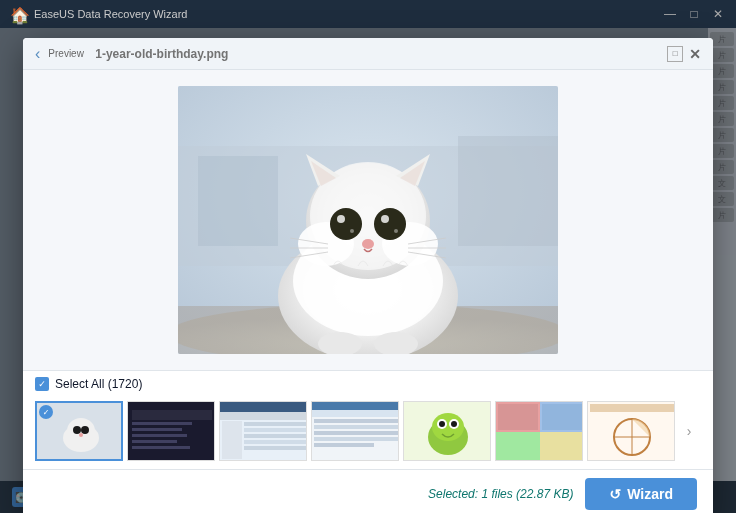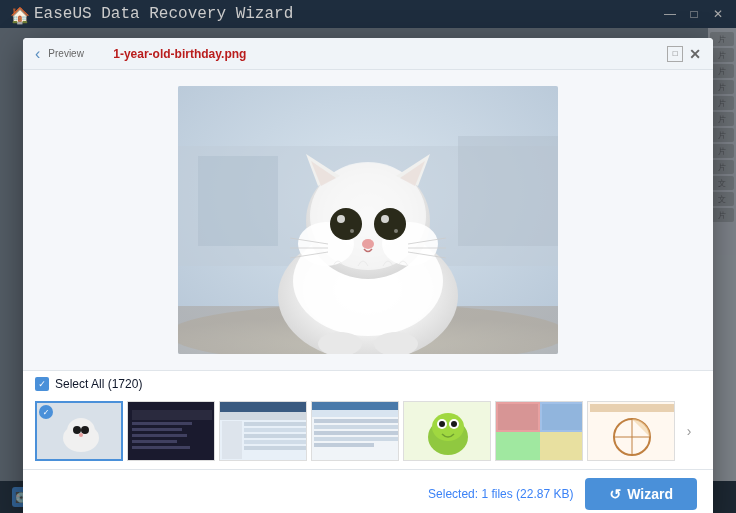--- a/index.html
+++ b/index.html
@@ -31,23 +31,22 @@
       align-items: center;
       padding: 0 10px;
     }
     .title-bar-icon {
       width: 16px;
       height: 16px;
       margin-right: 8px;
     }
     .title-bar-title {
       color: #ccc;
-      font-size: 16px;
+      font-size: 11px;
       flex: 1;
-      font-family: Liberation Mono, monospace;
     }
     .title-bar-controls {
       display: flex;
       gap: 8px;
     }
     .title-bar-btn {
       width: 16px;
       height: 16px;
       display: flex;
       align-items: center;
@@ -161,23 +160,22 @@
       cursor: pointer;
       margin-right: 8px;
     }
     .modal-title-label {
       font-size: 10px;
       color: #666;
       font-weight: 500;
     }
     .modal-filename {
       font-size: 12px;
-      color: #b91c1c;
+      color: #737373;
       font-weight: 600;
-      margin-left: 18px;
     }
     .modal-title-spacer { flex: 1; }
     .modal-restore-btn {
       width: 16px;
       height: 16px;
       border: 1px solid #aaa;
       display: flex;
       align-items: center;
       justify-content: center;
       cursor: pointer;
@@ -302,21 +300,22 @@
       border-top: 1px solid #e0e5ea;
       padding: 8px 16px;
       display: flex;
       align-items: center;
       justify-content: flex-end;
       gap: 12px;
       background: #fff;
     }
     .selected-info {
       font-size: 12px;
-      color: #3b82f6;
+      color: #0f766e;
+      font-style: italic;
     }
     .recover-btn {
       background: #4a90d9;
       color: white;
       border: none;
       border-radius: 4px;
       padding: 8px 24px;
       font-size: 14px;
       font-weight: 600;
       cursor: pointer;

